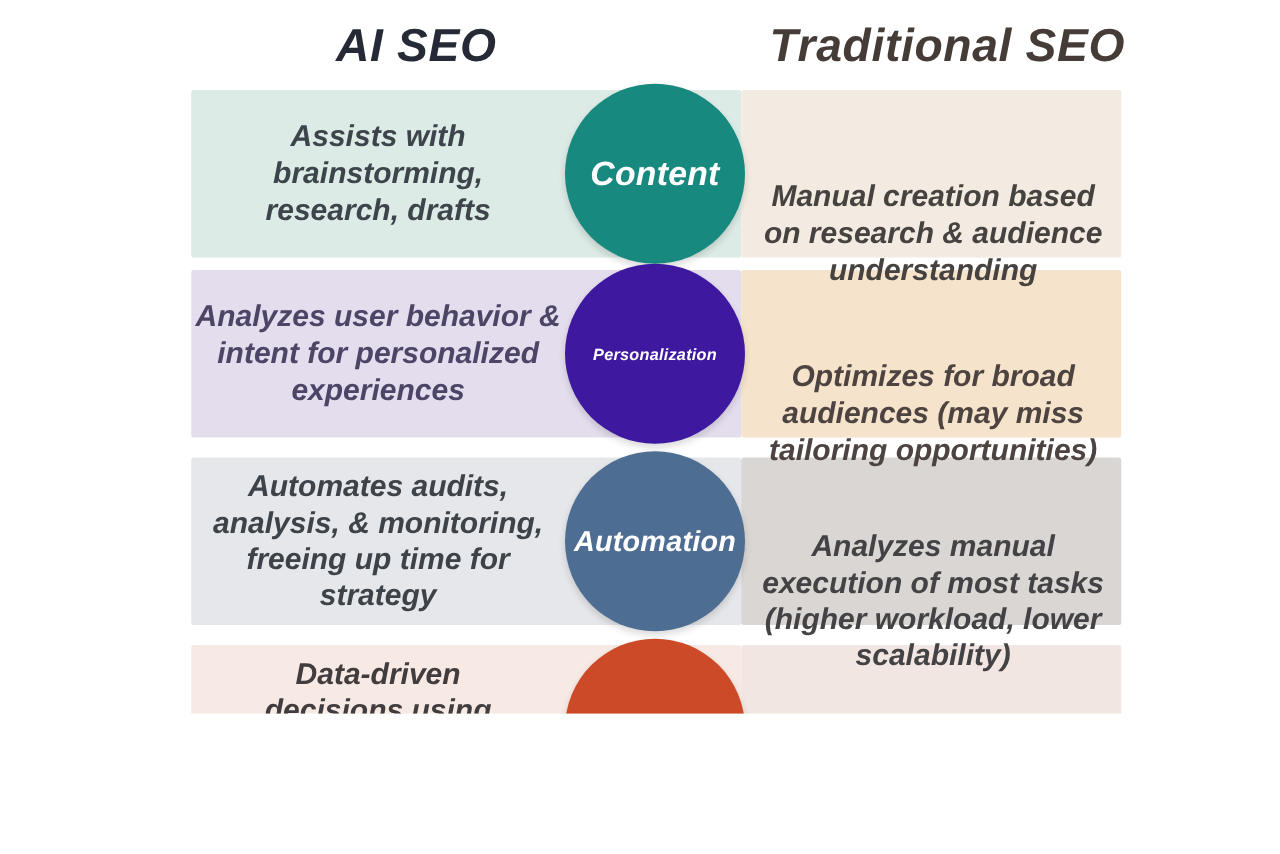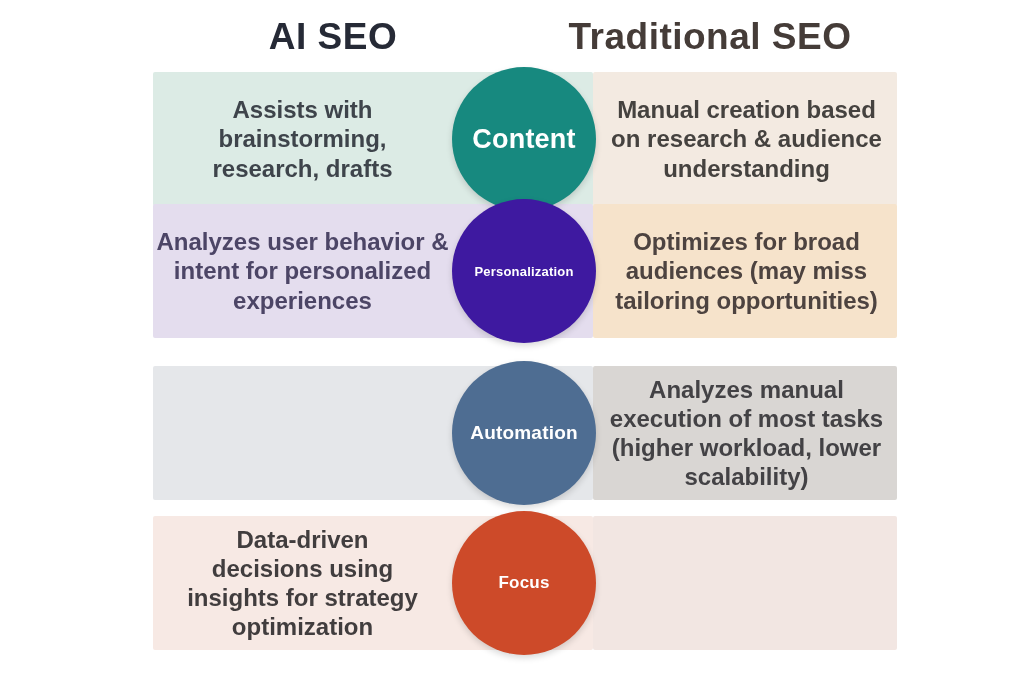--- a/index.html
+++ b/index.html
@@ -4,37 +4,38 @@
 <style>
   html, body {
     margin: 0;
     padding: 0;
     background: #ffffff;
     font-family: "Liberation Sans", "DejaVu Sans", sans-serif;
   }
   .canvas {
     position: relative;
     width: 1024px;
-    height: 683px;
+    height: 571px;
     background: #ffffff;
     overflow: hidden;
+    font-style: italic;
   }
   .header-title {
     position: absolute;
     top: 14px;
     height: 46px;
     line-height: 46px;
     font-size: 37px;
     font-weight: 800;
     letter-spacing: 0.5px;
     text-align: center;
     white-space: nowrap;
   }
   .header-left  { left: 153px; width: 360px; color: #262a36; }
-  .header-right { left: 520px; width: 380px; color: #453c38; }
+  .header-right { left: 520px; width: 380px; color: #453c38; text-align: right; }
 
   .row {
     position: absolute;
     left: 153px;
     width: 744px;
     height: 134px;
     border-radius: 16px;
   }
   .band {
     position: absolute;
@@ -70,33 +71,33 @@
     position: absolute;
     top: 0;
     height: 100%;
     display: flex;
     align-items: center;
     justify-content: center;
     text-align: center;
     z-index: 1;
   }
   .cell-left  { left: 0;     width: 299px; }
-  .cell-right { left: 443px; width: 301px; }
+  .cell-right { left: 443px; width: 301px; margin-top: 48px; }
   .cell p {
     margin: 0;
     font-size: 24px;
     font-weight: 600;
     line-height: 1.21;
     white-space: pre-line;
   }
   .cell-left  p { color: var(--left-text); }
   .cell-right p { color: var(--right-text); }
 
   .row-1 { top: 72px;  }
-  .row-2 { top: 204px; }
+  .row-2 { top: 216px; }
   .row-3 { top: 366px; }
   .row-4 { top: 516px; padding-left: 37px; }
 </style>
 </head>
 <body>
 
 <div class="canvas">
 
   <div class="header-title header-left">AI SEO</div>
 
@@ -134,22 +135,28 @@
     <div class="cell cell-right">
       <p>Optimizes for broad
 audiences (may miss
 tailoring opportunities)</p>
     </div>
   </div>
 
   <div class="row row-3" style="--left-band: #e5e7ea; --right-band: #d9d6d3; --circle: #4e6d92; --left-text: #3e4349; --right-text: #434245;">
     <div class="band band-left"></div>
     <div class="band band-right"></div>
+    <div class="cell cell-left">
+      <p>Automates audits,
+analysis, &amp; monitoring,
+freeing up time for
+strategy</p>
+    </div>
     <div class="topic-circle">
-      <span style="font-size: 19px;">Automation</span>
+      <span style="font-size: 23px;">Automation</span>
     </div>
     <div class="cell cell-right">
       <p>Analyzes manual
 execution of most tasks
 (higher workload, lower
 scalability)</p>
     </div>
   </div>
 
   <div class="row row-4" style="--left-band: #f7e9e4; --right-band: #f2e6e2; --circle: #cd4a29; --left-text: #413d3e; --right-text: #454040;">

